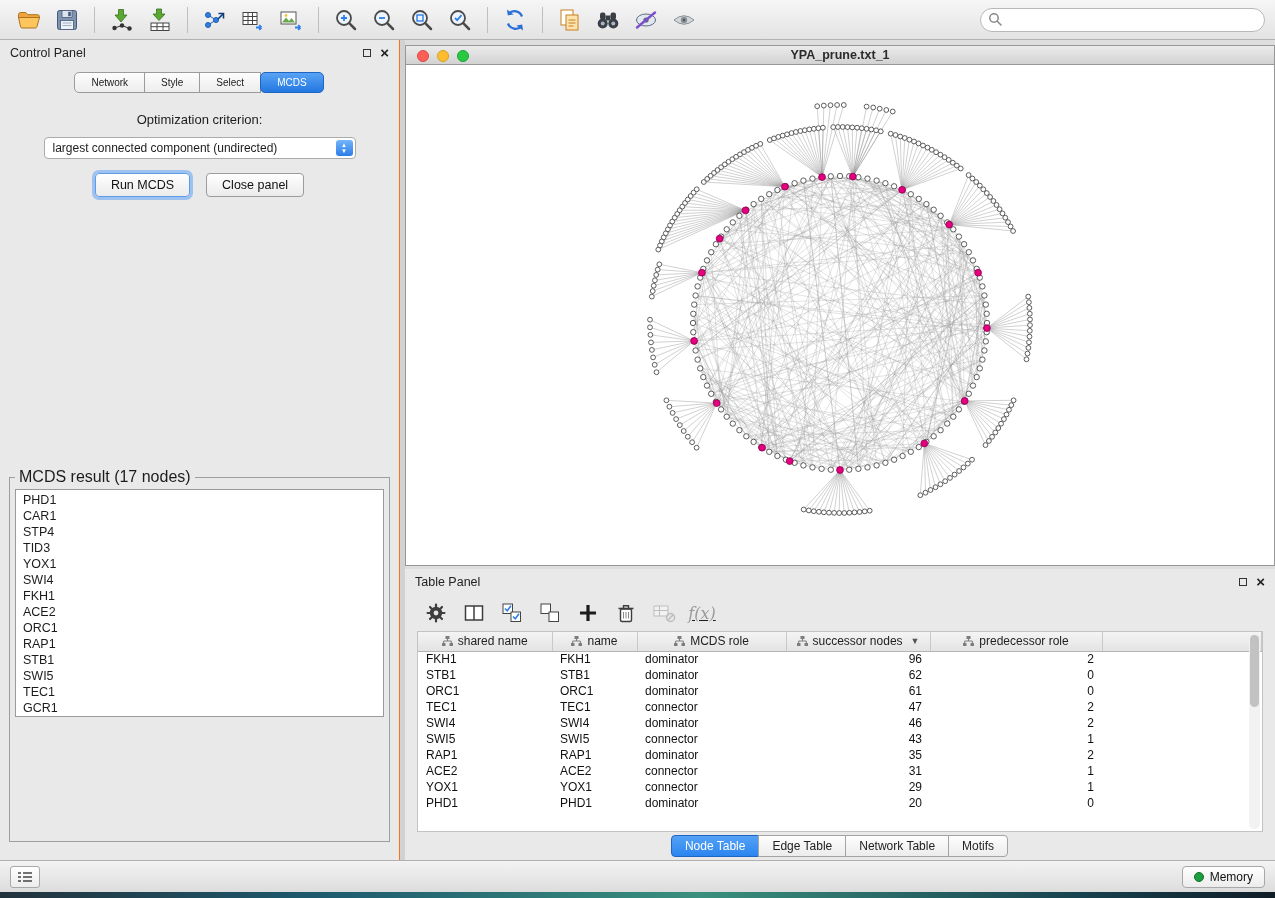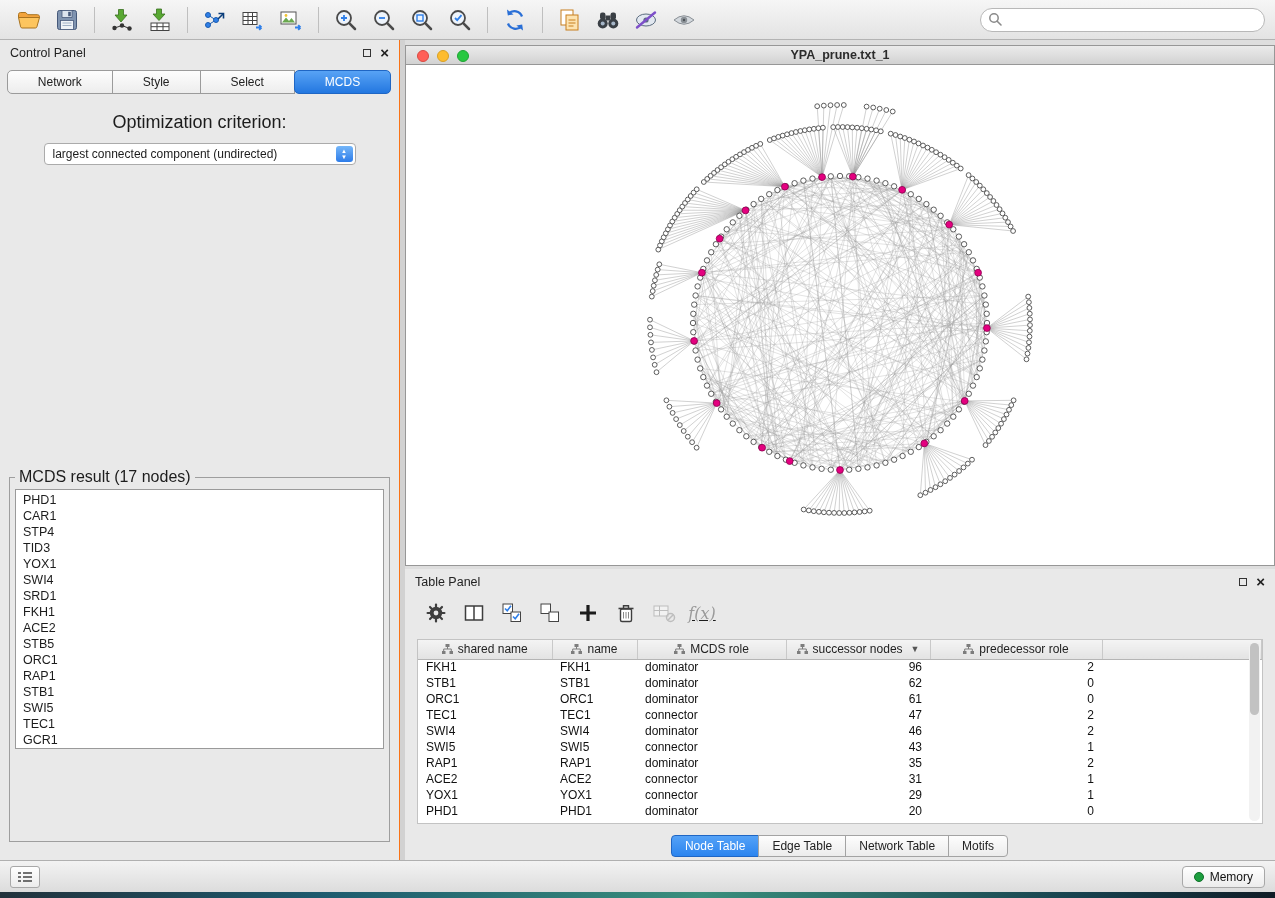--- a/index.html
+++ b/index.html
@@ -20,26 +20,26 @@
   
   .main { flex:1 1 auto; display:flex; min-height:0; background:#dedede; }
 
   
   .control-panel { width:400px; flex:0 0 400px; background:#e9e9e9; display:flex; flex-direction:column; border-right:1px solid #f97316; }
   .panel-titlebar { height:26px; flex:0 0 26px; display:flex; align-items:center; padding:0 10px; font-size:12.5px; color:#222; }
   .panel-btns { margin-left:auto; display:flex; align-items:center; gap:9px; }
   .float-box { width:8px; height:8px; border:1.5px solid #333; display:inline-block; }
   .close-x { font-size:15px; font-weight:bold; color:#222; line-height:10px; }
   .cp-tabs { height:32px; flex:0 0 32px; display:flex; justify-content:center; align-items:center; }
-  .cp-tab { border:1px solid #9b9b9b; background:linear-gradient(#fdfdfd,#ededed); padding:4px 30px; font-size:12px; margin-left:-1px; font-family:"Liberation Sans",sans-serif; cursor:default; color:#222; }
+  .cp-tab { border:1px solid #9b9b9b; background:linear-gradient(#fdfdfd,#ededed); padding:4px 16px; font-size:10px; margin-left:-1px; font-family:"Liberation Sans",sans-serif; cursor:default; color:#222; }
   .cp-tab:first-child { border-radius:5px 0 0 5px; }
   .cp-tab:last-child { border-radius:0 5px 5px 0; }
   .cp-tab.active { background:linear-gradient(#58a3f5,#2377e0); border-color:#1f66c4; color:#fff; border-radius:5px; }
   .cp-body { flex:1 1 auto; display:flex; flex-direction:column; min-height:0; }
-  .opt-label { text-align:center; margin-top:14px; font-size:18px; }
+  .opt-label { text-align:center; margin-top:14px; font-size:13px; }
   .dropdown { margin:10px auto 0; width:312px; height:22px; background:#fff; border:1px solid #ababab; border-radius:4px; display:flex; align-items:center; padding-left:8px; font-size:12px; position:relative; }
   .dd-btn { position:absolute; right:2px; top:2px; width:17px; height:16px; border-radius:3px; background:linear-gradient(#74b6f9,#2d7ce9); color:#fff; display:flex; flex-direction:column; align-items:center; justify-content:center; font-size:6px; line-height:6px; }
   .btn-row { display:flex; justify-content:center; gap:16px; margin-top:14px; }
   .btn { border:1px solid #9c9c9c; border-radius:4px; background:linear-gradient(#ffffff,#ebebeb); padding:4px 15px; font-size:12.5px; font-family:"Liberation Sans",sans-serif; color:#111; cursor:default; }
   .btn.focused { box-shadow:0 0 0 3px rgba(106,168,245,.6); border-color:#5d9ce8; }
   .spacer { flex:1 1 auto; }
   .mcds-fieldset { margin:0 9px 18px; height:374px; flex:0 0 374px; border:1px solid #9e9e9e; padding:3px 5px 5px; display:flex; flex-direction:column; }
   .mcds-fieldset legend { font-size:16px; padding:0 4px; }
   .result-list { flex:1; background:#fff; border:1px solid #9a9a9a; overflow:hidden; padding-top:2px; }
   .result-item { line-height:16px; padding-left:7px; font-size:12.5px; }
@@ -55,21 +55,21 @@
   .net-canvas-wrap { flex:1; background:#fff; border:1px solid #979797; border-top:none; overflow:hidden; }
   .net-canvas-wrap svg { display:block; }
 
   .panel-gap { flex:0 0 3px; }
 
   
   .table-panel { flex:1 1 auto; background:#e9e9e9; display:flex; flex-direction:column; min-height:0; }
   .table-toolbar { height:36px; flex:0 0 36px; display:flex; align-items:center; gap:8px; padding:0 16px; }
   .tt-icon { width:30px; height:26px; display:flex; align-items:center; justify-content:center;text-decoration:underline; }
   .fx-label { font-family:"DejaVu Serif", serif; font-style:italic; font-size:16px; color:#9a9a9a; }
-  .table-wrap { flex:1 1 auto; margin:8px 12px; background:#fff; border:1px solid #c3c3c3; position:relative; overflow:hidden; }
+  .table-wrap { flex:1 1 auto; margin:0 12px; background:#fff; border:1px solid #c3c3c3; position:relative; overflow:hidden; }
   table { border-collapse:collapse; table-layout:fixed; width:100%; }
   th { background:linear-gradient(#f4f4f4,#e3e3e3); border-right:1px solid #c9c9c9; border-bottom:1px solid #b5b5b5; height:19px; font-weight:normal; font-size:12px; color:#222; }
   .th-inner { display:flex; align-items:center; justify-content:center; gap:5px; padding:0 4px; white-space:nowrap; overflow:hidden; }
   td { height:16px; padding:0 8px; font-size:12px; white-space:nowrap; overflow:hidden; color:#111; }
   td.num { text-align:right; }
   .sort-chevron { font-size:9px; color:#555; margin-left:3px; }
   .vscroll { position:absolute; top:2px; right:2px; bottom:2px; width:11px; background:#f2f2f2; border-radius:6px; }
   .vthumb { position:absolute; top:1px; left:1px; width:9px; height:72px; background:#c2c2c2; border-radius:5px; }
   .bottom-tabs { height:28px; flex:0 0 28px; display:flex; align-items:center; justify-content:center; }
   .bt-tab { border:1px solid #a3a3a3; background:linear-gradient(#fdfdfd,#ececec); padding:3px 13px; font-size:12px; margin-left:-1px; font-family:"Liberation Sans",sans-serif; color:#222; cursor:default; }
@@ -259,34 +259,36 @@
         </div>
       <div class="cp-body">
         <div class="opt-label">Optimization criterion:</div>
         <div class="dropdown">
           <span>largest connected component (undirected)</span>
           <span class="dd-btn">
               <span>▲</span>
               <span>▼</span>
             </span>
         </div>
+        <div class="btn-row">
+          <button class="btn focused">Run MCDS</button>
+          <button class="btn">Close panel</button>
+        </div>
         <div class="spacer"></div>
         <fieldset class="mcds-fieldset">
           <legend>MCDS result (17 nodes)</legend>
           <div class="result-list">
               <div class="result-item">PHD1</div>
               <div class="result-item">CAR1</div>
               <div class="result-item">STP4</div>
               <div class="result-item">TID3</div>
               <div class="result-item">YOX1</div>
               <div class="result-item">SWI4</div>
-              <div class="result-item">SRD1</div>
               <div class="result-item">FKH1</div>
               <div class="result-item">ACE2</div>
-              <div class="result-item">STB5</div>
               <div class="result-item">ORC1</div>
               <div class="result-item">RAP1</div>
               <div class="result-item">STB1</div>
               <div class="result-item">SWI5</div>
               <div class="result-item">TEC1</div>
               <div class="result-item">GCR1</div>
             </div>
         </fieldset>
       </div>
     </div>

